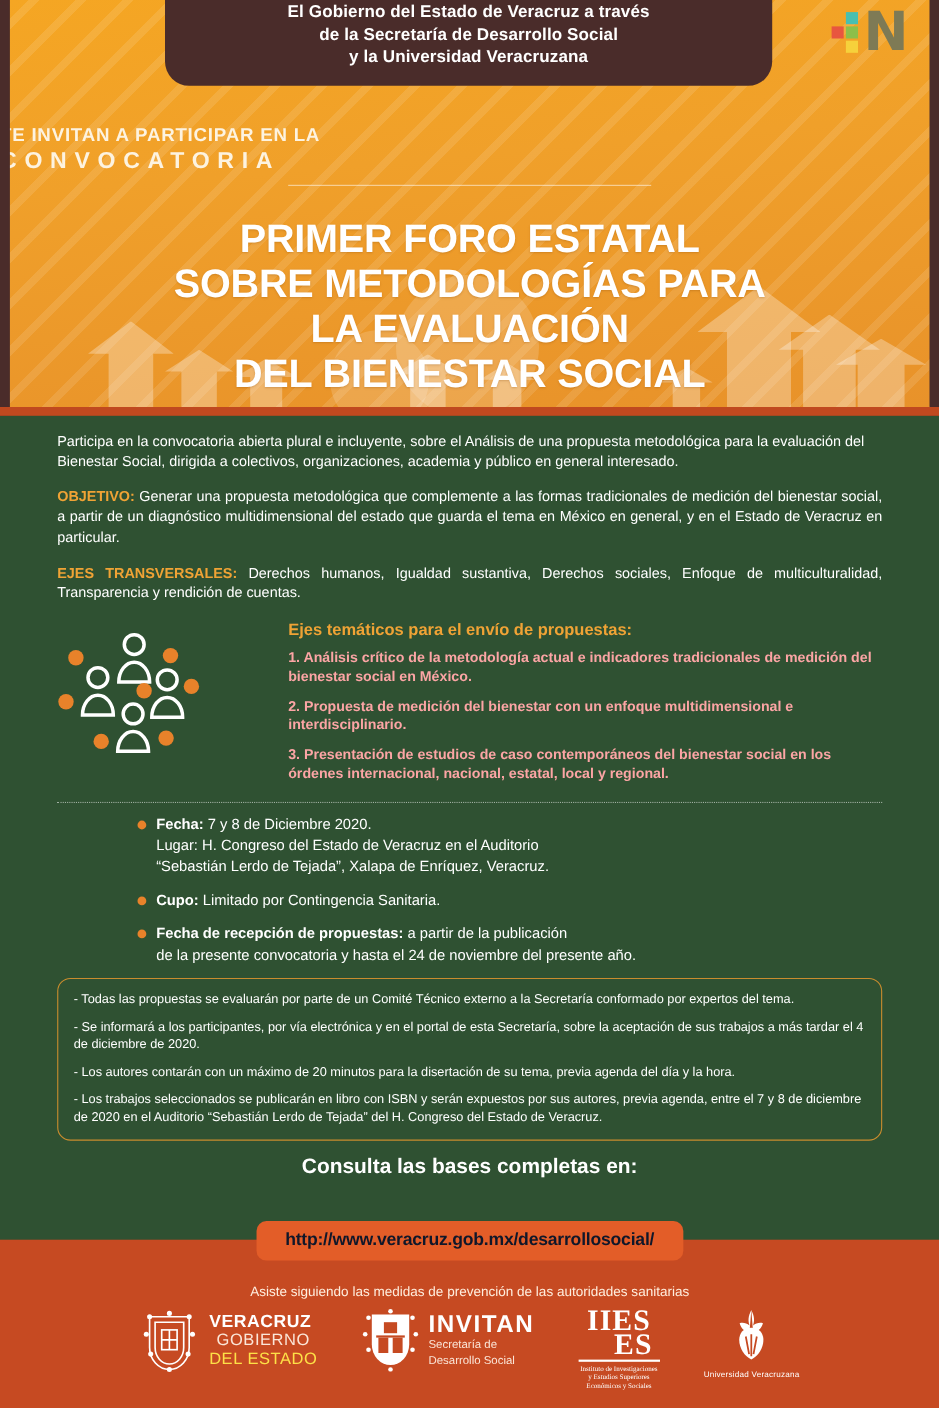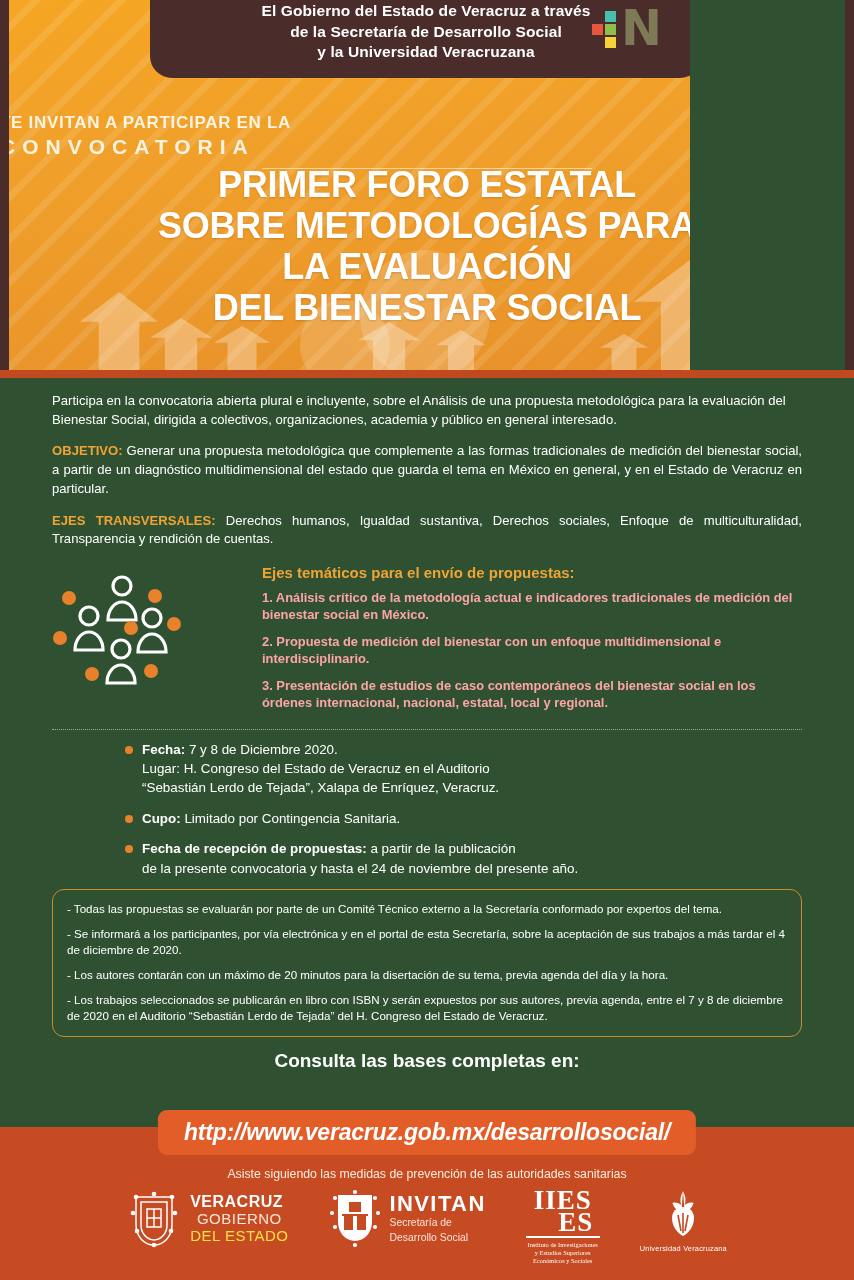--- a/index.html
+++ b/index.html
@@ -20,21 +20,21 @@
   
   .rail{
     position:absolute; top:0; width:9px; height:378px;
     background:#4a2c2a; z-index:9;
   }
   .rail.left{ left:0; }
   .rail.right{ right:0; }
 
   
   .header{
-    position:absolute; left:0; top:0; width:690px; height:370px;
+    position:absolute; left:0; top:0; width:854px; height:370px;
     background:linear-gradient(175deg,#f5a623 0%,#f0a02a 40%,#e8922a 100%);
     overflow:hidden;
   }
   .header .stripes{
     position:absolute; inset:0;
     background:repeating-linear-gradient(-45deg,
       rgba(255,255,255,.11) 0px, rgba(255,255,255,.11) 7px,
       rgba(255,255,255,0) 7px, rgba(255,255,255,0) 30px);
   }
   .arrows{ position:absolute; left:0; right:0; bottom:0; height:140px; }
@@ -77,21 +77,21 @@
   .invite .l2{
     color:#fdf3e0; font-size:21px; font-weight:bold; letter-spacing:7px;
     margin-top:2px;
   }
   .invite .rule{
     width:330px; height:1px; background:rgba(255,255,255,.55);
     margin:9px auto 0;
   }
 
   .foro-title{
-    position:absolute; top:164px; left:0; width:854px; text-align:center; z-index:5;
+    position:absolute; top:196px; left:0; width:854px; text-align:center; z-index:5;
     color:#ffffff; font-weight:bold; font-size:36px; line-height:1.14;
     letter-spacing:-.2px;
     text-shadow:0 1px 2px rgba(120,60,0,.25);
   }
 
   .hr-brick{
     position:absolute; left:0; top:370px; width:854px; height:8px;
     background:#c0491f; z-index:10;
   }
 
@@ -144,23 +144,22 @@
 
   
   .footer{
     position:absolute; left:0; top:1127px; width:854px; height:153px;
     background:#c64a22;
   }
   .url-pill{
     position:absolute; left:50%; transform:translateX(-50%); top:-17px;
     background:#e35d28; border-radius:9px;
     padding:9px 26px;
-    color:#ffffff; font-size:23px; font-weight:bold; white-space:nowrap;
+    color:#0f172a; font-size:16px; font-weight:bold; white-space:nowrap;
     letter-spacing:-.2px;
-    font-style:italic;
   }
   .asiste{
     position:absolute; left:0; top:40px; width:854px; text-align:center;
     color:#ffeede; font-size:12.3px;
   }
   .logos{
     position:absolute; left:0; top:62px; width:854px;
     display:flex; align-items:flex-start; justify-content:center; gap:40px;
   }
   .logo{ display:flex; align-items:center; gap:9px; color:#ffffff; }

